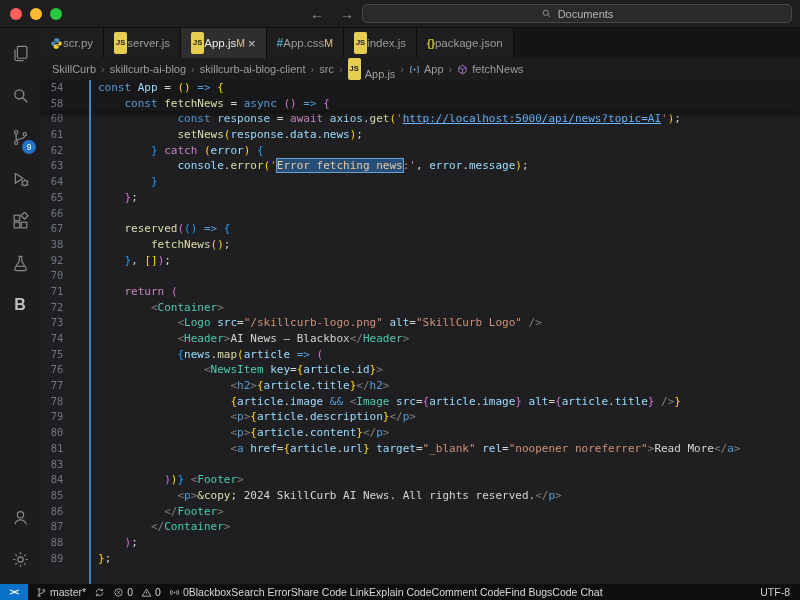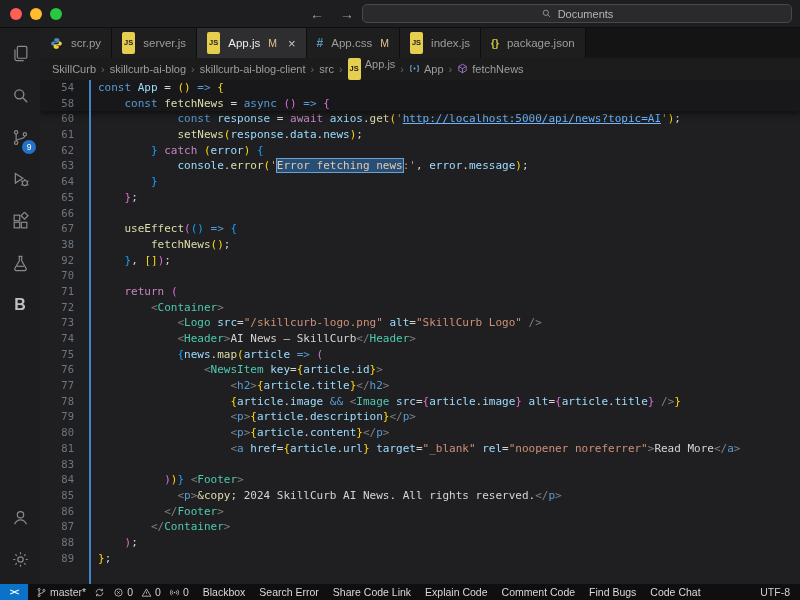--- a/index.html
+++ b/index.html
@@ -20,59 +20,59 @@
   .ab-group{display:flex;flex-direction:column}
   .ab-bottom{margin-top:auto;margin-bottom:4px}
   .ab-icon{width:40px;height:42px;display:flex;align-items:center;justify-content:center;color:#8a8a8a;position:relative;cursor:pointer}
   .ab-icon svg{width:19px;height:19px;display:block}
   .ab-b{font-size:16px;font-weight:700;color:#c0c0c0}
   .badge{position:absolute;right:4px;bottom:4px;background:#2472c8;color:#fff;border-radius:50%;
          font-size:8.5px;width:14px;height:14px;display:flex;align-items:center;justify-content:center}
   .content{flex:1;display:flex;flex-direction:column;min-width:0}
   
   .tabbar{flex:0 0 30px;background:#141415;display:flex;overflow:hidden}
-  .tab{display:flex;align-items:center;gap:8px;padding:0 10px;font-size:11.5px;color:#9d9d9d;background:#1e1e1f;
+  .tab{display:flex;align-items:center;gap:0;padding:0 10px;font-size:11.5px;color:#9d9d9d;background:#1e1e1f;
        border-right:1px solid #0d0d0d;cursor:pointer;white-space:nowrap}
   .tab.active{background:#2e2e30;color:#ececec}
   .fileicon{display:flex;align-items:center}
   .fileicon svg{width:13px;height:13px;display:block}
   .fb{font-weight:700;font-style:normal}
   .fb-js{background:#e6cf4e;color:#1c1c1c;font-size:7.5px;padding:7px 2px;border-radius:2px;line-height:8px;display:inline-block}
   .fb-css{color:#519aba;font-size:12px}
   .fb-json{color:#cbcb41;font-size:10px}
   .git-m{color:#e2c08d;font-size:10.5px}
   .tab-close{color:#c8c8c8;font-size:13px;margin-left:3px}
   
   .breadcrumb{flex:0 0 22px;background:#1c1c1d;display:flex;align-items:center;font-size:11px;color:#9d9d9d;padding-left:12px}
-  .bc-item{display:flex;align-items:flex-start;gap:4px;cursor:pointer}
+  .bc-item{display:flex;align-items:flex-end;gap:4px;cursor:pointer}
   .bc-sep{color:#666;margin:0 5px}
   .bc-icon svg{width:11px;height:11px;display:block}
   
   .editor{flex:1;position:relative;background:#1f1f21;overflow:hidden;
           font-family:"DejaVu Sans Mono","Liberation Mono",monospace;font-size:11px}
   .sticky{background:#18181a;box-shadow:0 3px 6px rgba(0,0,0,.5);position:relative;z-index:2}
   .code-line{display:flex;height:15.7px;line-height:15.7px;white-space:pre}
-  .gutter{flex:0 0 48px;text-align:right;padding-right:14px;color:#6e7681;font-size:10.5px}
+  .gutter{flex:0 0 48px;text-align:center;padding-right:14px;color:#6e7681;font-size:10.5px}
   .lc{flex:1;padding-left:10px;overflow:hidden}
   .indent-line{position:absolute;left:49px;top:0;bottom:0;width:2px;background:#3f86c9;z-index:3}
   
   .tk-pl{color:#d4d4d4}.tk-kw{color:#569cd6}.tk-ctrl{color:#c586c0}.tk-fn{color:#dcdcaa}
   .tk-var{color:#9cdcfe}.tk-str{color:#ce9178}.tk-strlink{color:#6cb6ff;text-decoration:underline}
   .tk-comp{color:#4ec9b0}.tk-tag{color:#569cd6}.tk-attr{color:#9cdcfe}.tk-ang{color:#808080}
   .tk-b1{color:#ffd710}.tk-b2{color:#da70d6}.tk-b3{color:#179fff}.tk-txt{color:#d4d4d4}.tk-ent{color:#dcdcaa}
   .tk-sel{color:#e8c8a8;background:#264f78;box-shadow:0 0 0 1px #6d9fd0}
   
   .statusbar{flex:0 0 16px;background:#0f0f10;display:flex;align-items:center;font-size:10.5px;color:#cfcfcf}
   .remote{width:28px;height:16px;background:#0b72c9;color:#fff;display:flex;align-items:center;justify-content:center;
           font-size:9px;font-weight:700;letter-spacing:-1px;cursor:pointer}
   .sb-left{display:flex;align-items:center}
   .sb-item{display:flex;align-items:center;gap:3px;margin-left:8px;cursor:pointer}
   .sb-ic{display:flex;align-items:center}
   .sb-ic svg{width:11px;height:11px;display:block}
-  .sb-ext{margin-left:14px;color:#d9d9d9;cursor:pointer;white-space:nowrap}
+  .sb-ext{margin-left:0;color:#d9d9d9;cursor:pointer;white-space:nowrap}
   .sb-right{margin-left:auto;display:flex;align-items:center;margin-right:10px}
 </style>
 </head>
 <body>
 
 <div id="window">
   <div class="titlebar">
     <div class="tl-row">
         <div class="tl" style="background: rgb(255, 95, 87);"></div>
         <div class="tl" style="background: rgb(254, 188, 46);"></div>
@@ -249,28 +249,28 @@
             <div class="code-line"><span class="gutter">58</span><span class="lc"><span class="tk-pl">    </span><span class="tk-kw">const</span><span class="tk-pl"> </span><span class="tk-fn">fetchNews</span><span class="tk-pl"> = </span><span class="tk-kw">async</span><span class="tk-pl"> </span><span class="tk-b2">()</span><span class="tk-kw"> =&gt; </span><span class="tk-b2">{</span></span></div>
           </div>
         <div>
             <div class="code-line"><span class="gutter">60</span><span class="lc"><span class="tk-pl">            </span><span class="tk-kw">const</span><span class="tk-pl"> </span><span class="tk-var">response</span><span class="tk-pl"> = </span><span class="tk-ctrl">await</span><span class="tk-pl"> </span><span class="tk-var">axios</span><span class="tk-pl">.</span><span class="tk-fn">get</span><span class="tk-b1">(</span><span class="tk-str">'</span><span class="tk-strlink">http://localhost:5000/api/news?topic=AI</span><span class="tk-str">'</span><span class="tk-b1">)</span><span class="tk-pl">;</span></span></div>
             <div class="code-line"><span class="gutter">61</span><span class="lc"><span class="tk-pl">            </span><span class="tk-fn">setNews</span><span class="tk-b1">(</span><span class="tk-var">response</span><span class="tk-pl">.</span><span class="tk-var">data</span><span class="tk-pl">.</span><span class="tk-var">news</span><span class="tk-b1">)</span><span class="tk-pl">;</span></span></div>
             <div class="code-line"><span class="gutter">62</span><span class="lc"><span class="tk-pl">        </span><span class="tk-b3">}</span><span class="tk-pl"> </span><span class="tk-ctrl">catch</span><span class="tk-pl"> </span><span class="tk-b1">(</span><span class="tk-var">error</span><span class="tk-b1">)</span><span class="tk-pl"> </span><span class="tk-b3">{</span></span></div>
             <div class="code-line"><span class="gutter">63</span><span class="lc"><span class="tk-pl">            </span><span class="tk-var">console</span><span class="tk-pl">.</span><span class="tk-fn">error</span><span class="tk-b1">(</span><span class="tk-str">'</span><span class="tk-sel">Error fetching news</span><span class="tk-str">:'</span><span class="tk-pl">, </span><span class="tk-var">error</span><span class="tk-pl">.</span><span class="tk-var">message</span><span class="tk-b1">)</span><span class="tk-pl">;</span></span></div>
             <div class="code-line"><span class="gutter">64</span><span class="lc"><span class="tk-pl">        </span><span class="tk-b3">}</span></span></div>
             <div class="code-line"><span class="gutter">65</span><span class="lc"><span class="tk-pl">    </span><span class="tk-b2">}</span><span class="tk-pl">;</span></span></div>
             <div class="code-line"><span class="gutter">66</span><span class="lc"></span></div>
-            <div class="code-line"><span class="gutter">67</span><span class="lc"><span class="tk-pl">    </span><span class="tk-fn">useEffect</span><span class="tk-b2">(</span><span class="tk-b3">()</span><span class="tk-kw"> =&gt; </span><span class="tk-b3">{</span></span></div>
+            <div class="code-line"><span class="gutter">67</span><span class="lc"><span class="tk-pl">    </span><span class="tk-fn">reserved</span><span class="tk-b2">(</span><span class="tk-b3">()</span><span class="tk-kw"> =&gt; </span><span class="tk-b3">{</span></span></div>
             <div class="code-line"><span class="gutter">38</span><span class="lc"><span class="tk-pl">        </span><span class="tk-fn">fetchNews</span><span class="tk-b1">()</span><span class="tk-pl">;</span></span></div>
             <div class="code-line"><span class="gutter">92</span><span class="lc"><span class="tk-pl">    </span><span class="tk-b3">}</span><span class="tk-pl">, </span><span class="tk-b1">[]</span><span class="tk-b2">)</span><span class="tk-pl">;</span></span></div>
             <div class="code-line"><span class="gutter">70</span><span class="lc"></span></div>
             <div class="code-line"><span class="gutter">71</span><span class="lc"><span class="tk-pl">    </span><span class="tk-ctrl">return</span><span class="tk-pl"> </span><span class="tk-b2">(</span></span></div>
             <div class="code-line"><span class="gutter">72</span><span class="lc"><span class="tk-pl">        </span><span class="tk-ang">&lt;</span><span class="tk-comp">Container</span><span class="tk-ang">&gt;</span></span></div>
             <div class="code-line"><span class="gutter">73</span><span class="lc"><span class="tk-pl">            </span><span class="tk-ang">&lt;</span><span class="tk-comp">Logo</span><span class="tk-pl"> </span><span class="tk-attr">src</span><span class="tk-pl">=</span><span class="tk-str">"/skillcurb-logo.png"</span><span class="tk-pl"> </span><span class="tk-attr">alt</span><span class="tk-pl">=</span><span class="tk-str">"SkillCurb Logo"</span><span class="tk-pl"> </span><span class="tk-ang">/&gt;</span></span></div>
-            <div class="code-line"><span class="gutter">74</span><span class="lc"><span class="tk-pl">            </span><span class="tk-ang">&lt;</span><span class="tk-comp">Header</span><span class="tk-ang">&gt;</span><span class="tk-txt">AI News – SkillCurb</span><span class="tk-ang">&lt;/</span><span class="tk-comp">Header</span><span class="tk-ang">&gt;</span></span></div>
+            <div class="code-line"><span class="gutter">74</span><span class="lc"><span class="tk-pl">            </span><span class="tk-ang">&lt;</span><span class="tk-comp">Header</span><span class="tk-ang">&gt;</span><span class="tk-txt">AI News – Blackbox</span><span class="tk-ang">&lt;/</span><span class="tk-comp">Header</span><span class="tk-ang">&gt;</span></span></div>
             <div class="code-line"><span class="gutter">75</span><span class="lc"><span class="tk-pl">            </span><span class="tk-b3">{</span><span class="tk-var">news</span><span class="tk-pl">.</span><span class="tk-fn">map</span><span class="tk-b1">(</span><span class="tk-var">article</span><span class="tk-kw"> =&gt; </span><span class="tk-b2">(</span></span></div>
             <div class="code-line"><span class="gutter">76</span><span class="lc"><span class="tk-pl">                </span><span class="tk-ang">&lt;</span><span class="tk-comp">NewsItem</span><span class="tk-pl"> </span><span class="tk-attr">key</span><span class="tk-pl">=</span><span class="tk-b1">{</span><span class="tk-var">article</span><span class="tk-pl">.</span><span class="tk-var">id</span><span class="tk-b1">}</span><span class="tk-ang">&gt;</span></span></div>
             <div class="code-line"><span class="gutter">77</span><span class="lc"><span class="tk-pl">                    </span><span class="tk-ang">&lt;</span><span class="tk-tag">h2</span><span class="tk-ang">&gt;</span><span class="tk-b1">{</span><span class="tk-var">article</span><span class="tk-pl">.</span><span class="tk-var">title</span><span class="tk-b1">}</span><span class="tk-ang">&lt;/</span><span class="tk-tag">h2</span><span class="tk-ang">&gt;</span></span></div>
             <div class="code-line"><span class="gutter">78</span><span class="lc"><span class="tk-pl">                    </span><span class="tk-b1">{</span><span class="tk-var">article</span><span class="tk-pl">.</span><span class="tk-var">image</span><span class="tk-kw"> &amp;&amp; </span><span class="tk-ang">&lt;</span><span class="tk-comp">Image</span><span class="tk-pl"> </span><span class="tk-attr">src</span><span class="tk-pl">=</span><span class="tk-b2">{</span><span class="tk-var">article</span><span class="tk-pl">.</span><span class="tk-var">image</span><span class="tk-b2">}</span><span class="tk-pl"> </span><span class="tk-attr">alt</span><span class="tk-pl">=</span><span class="tk-b2">{</span><span class="tk-var">article</span><span class="tk-pl">.</span><span class="tk-var">title</span><span class="tk-b2">}</span><span class="tk-pl"> </span><span class="tk-ang">/&gt;</span><span class="tk-b1">}</span></span></div>
             <div class="code-line"><span class="gutter">79</span><span class="lc"><span class="tk-pl">                    </span><span class="tk-ang">&lt;</span><span class="tk-tag">p</span><span class="tk-ang">&gt;</span><span class="tk-b1">{</span><span class="tk-var">article</span><span class="tk-pl">.</span><span class="tk-var">description</span><span class="tk-b1">}</span><span class="tk-ang">&lt;/</span><span class="tk-tag">p</span><span class="tk-ang">&gt;</span></span></div>
             <div class="code-line"><span class="gutter">80</span><span class="lc"><span class="tk-pl">                    </span><span class="tk-ang">&lt;</span><span class="tk-tag">p</span><span class="tk-ang">&gt;</span><span class="tk-b1">{</span><span class="tk-var">article</span><span class="tk-pl">.</span><span class="tk-var">content</span><span class="tk-b1">}</span><span class="tk-ang">&lt;/</span><span class="tk-tag">p</span><span class="tk-ang">&gt;</span></span></div>
             <div class="code-line"><span class="gutter">81</span><span class="lc"><span class="tk-pl">                    </span><span class="tk-ang">&lt;</span><span class="tk-tag">a</span><span class="tk-pl"> </span><span class="tk-attr">href</span><span class="tk-pl">=</span><span class="tk-b1">{</span><span class="tk-var">article</span><span class="tk-pl">.</span><span class="tk-var">url</span><span class="tk-b1">}</span><span class="tk-pl"> </span><span class="tk-attr">target</span><span class="tk-pl">=</span><span class="tk-str">"_blank"</span><span class="tk-pl"> </span><span class="tk-attr">rel</span><span class="tk-pl">=</span><span class="tk-str">"noopener noreferrer"</span><span class="tk-ang">&gt;</span><span class="tk-txt">Read More</span><span class="tk-ang">&lt;/</span><span class="tk-tag">a</span><span class="tk-ang">&gt;</span></span></div>
             <div class="code-line"><span class="gutter">83</span><span class="lc"></span></div>
             <div class="code-line"><span class="gutter">84</span><span class="lc"><span class="tk-pl">          </span><span class="tk-b2">)</span><span class="tk-b1">)</span><span class="tk-b3">}</span><span class="tk-pl"> </span><span class="tk-ang">&lt;</span><span class="tk-comp">Footer</span><span class="tk-ang">&gt;</span></span></div>
             <div class="code-line"><span class="gutter">85</span><span class="lc"><span class="tk-pl">            </span><span class="tk-ang">&lt;</span><span class="tk-tag">p</span><span class="tk-ang">&gt;</span><span class="tk-ent">&amp;copy;</span><span class="tk-txt"> 2024 SkillCurb AI News. All rights reserved.</span><span class="tk-ang">&lt;/</span><span class="tk-tag">p</span><span class="tk-ang">&gt;</span></span></div>

